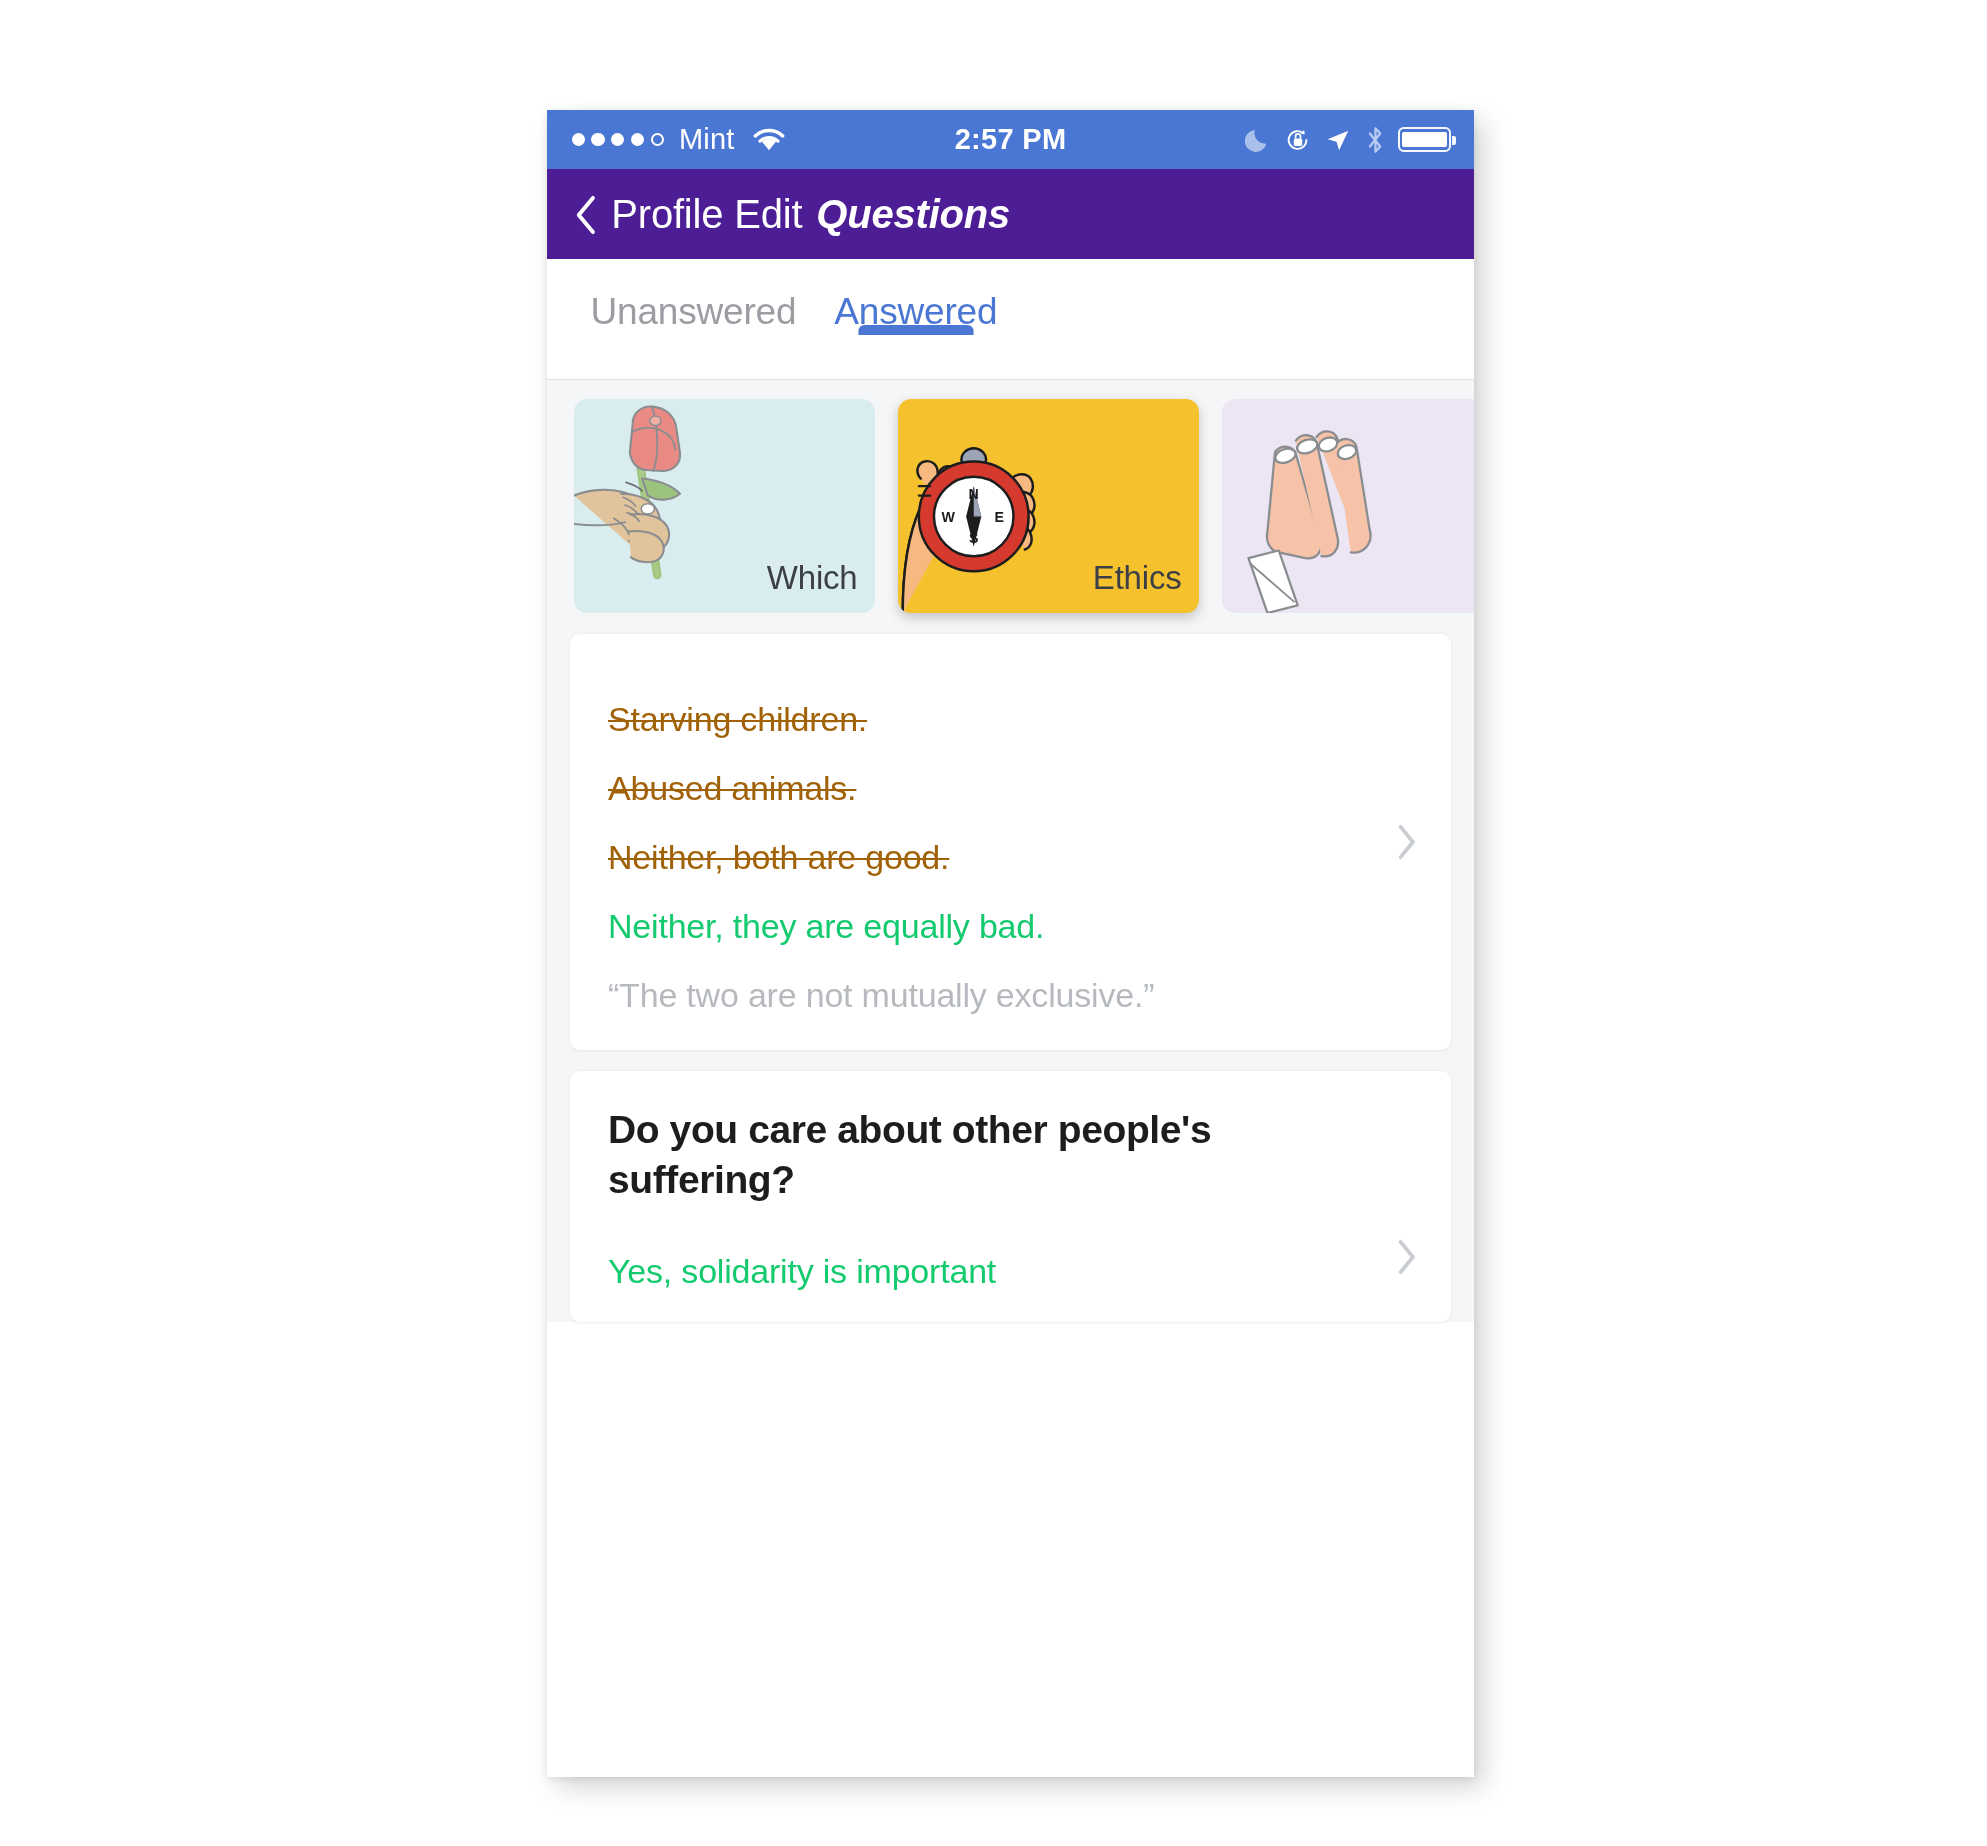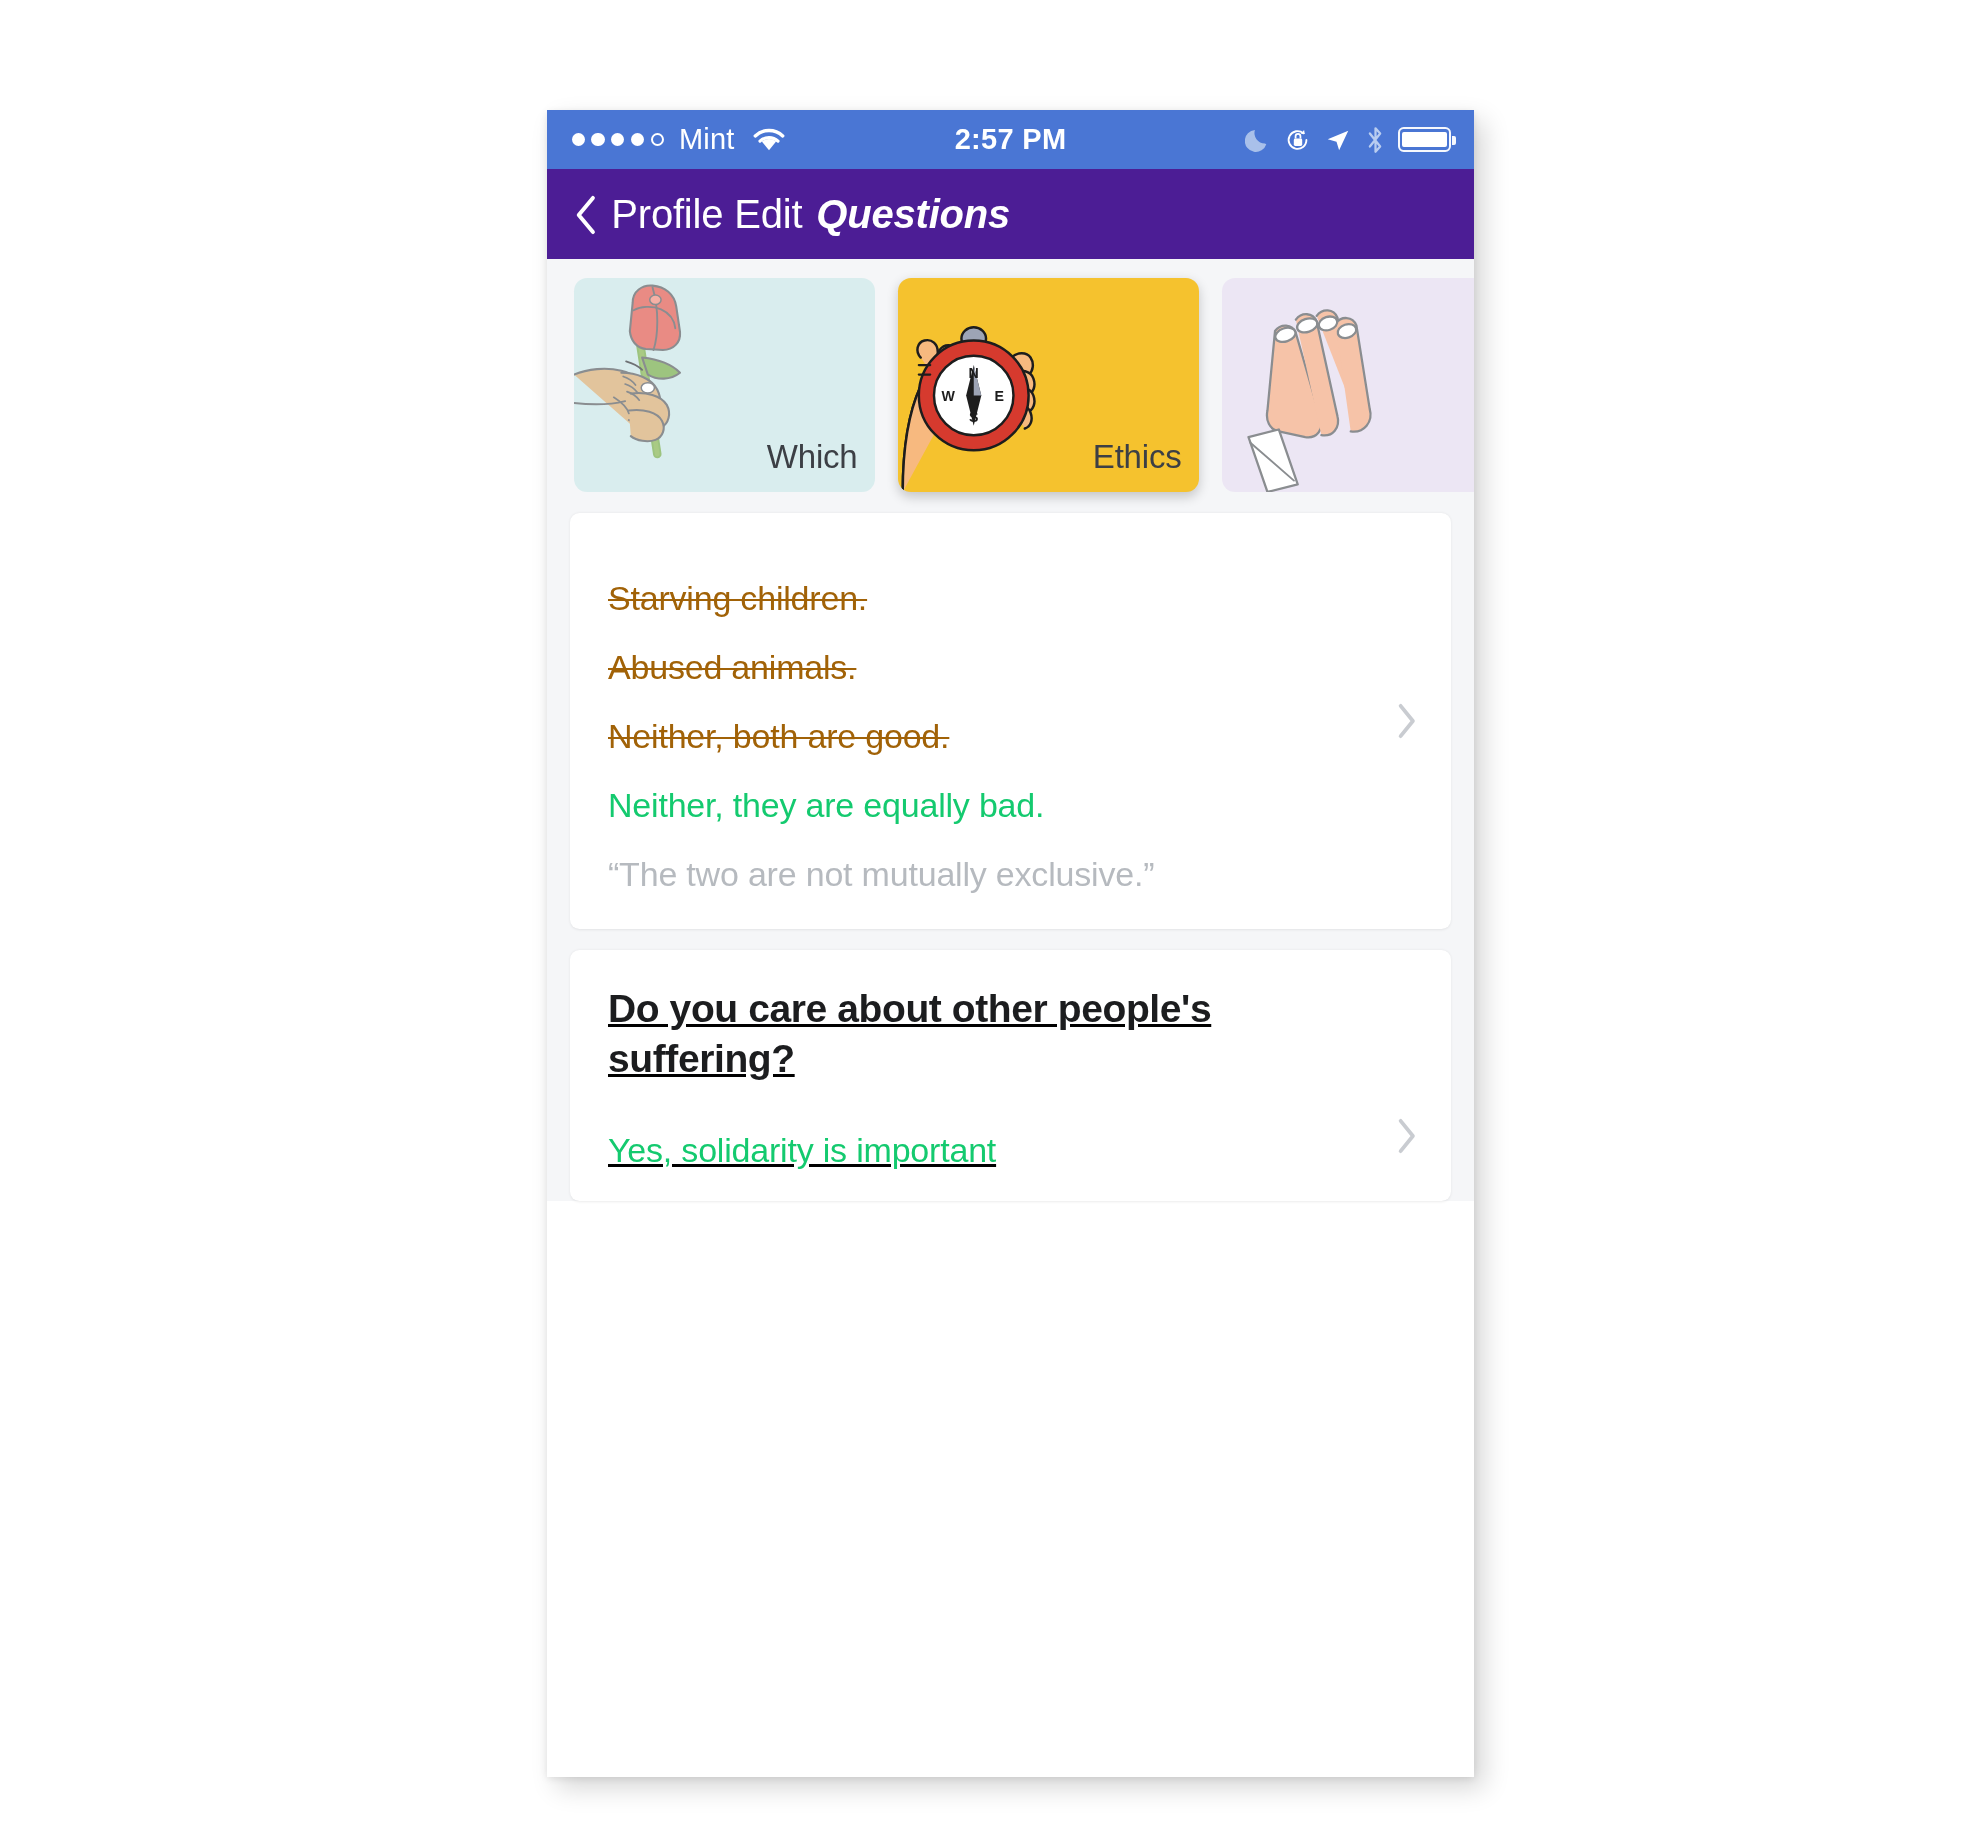--- a/index.html
+++ b/index.html
@@ -230,21 +230,21 @@
     color: #b6babf;
     margin-bottom: 0;
   }
   .ans:last-child { margin-bottom: 0; }
   .row-chevron {
     position: absolute;
     right: 32px;
     top: 50%;
     transform: translateY(-50%);
   }
-  .qcard.compact { padding-bottom: 34px; text-decoration: underline; }
+  .qcard.compact { padding-bottom: 34px; }
   .qcard.compact .answers { margin-top: 49px; }
   .qcard.compact .ans { margin-bottom: 0; }
 </style>
 </head>
 <body>
 
 <div id="stage">
   <div class="phone">
 
     <div class="statusbar">
@@ -289,20 +289,27 @@
     </div>
 
     <div class="navbar">
       <svg class="back-chevron" width="24.6" height="42" viewBox="0 0 26 44">
         <path d="M20 4 L5 22 L20 40" stroke="#ffffff" stroke-width="4.2" fill="none" stroke-linecap="round" stroke-linejoin="round"></path>
       </svg>
       <span class="nav-back-label">Profile Edit</span>
       <span class="nav-title">Questions</span>
     </div>
 
+    <div class="tabs">
+      <button class="tab">Unanswered</button>
+      <button class="tab active">
+        <span>Answered</span>
+        <span class="tab-underline"></span>
+      </button>
+    </div>
 
     <div class="cat-strip">
 
       <div class="cat-card" style="background:#d9edee">
         <svg class="cat-art" viewBox="0 0 318 226">
           <g stroke="#8a8d90" stroke-width="2.2" fill="none" stroke-linejoin="round" stroke-linecap="round">
             <path d="M88 186 L70 70" stroke="#9dc47f" stroke-width="9"></path>
             <path d="M88 186 L70 70" stroke="#a9ca84" stroke-width="5"></path>
             <path d="M72 84 C90 86 104 92 112 100 C102 108 88 108 78 102 Z" fill="#9dc47f" stroke="#8a8d90"></path>
             <path d="M55 88 C62 90 68 93 72 97" stroke="#6f7275" stroke-width="1.8"></path>

